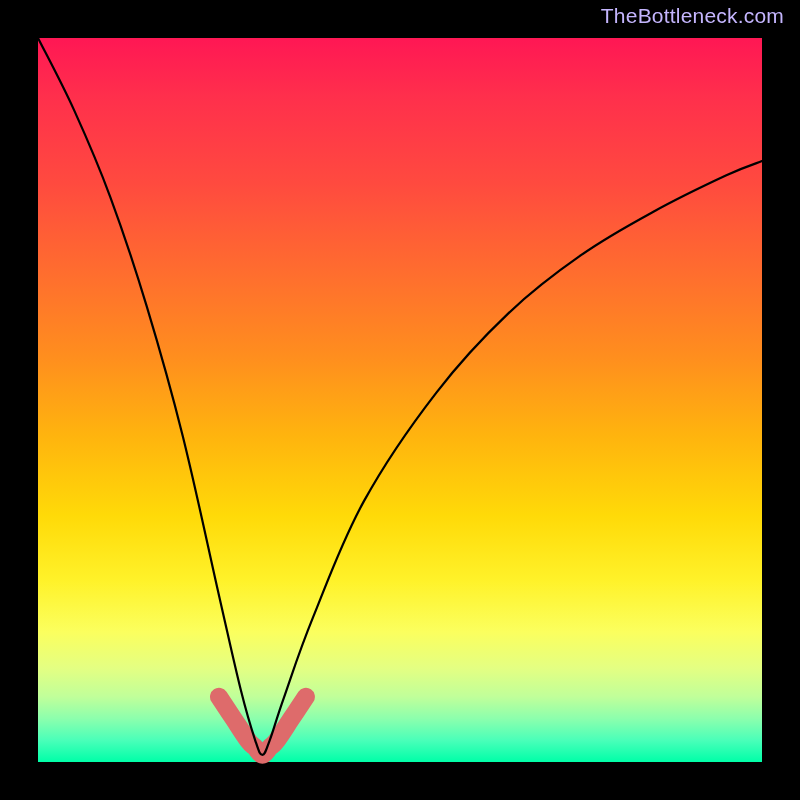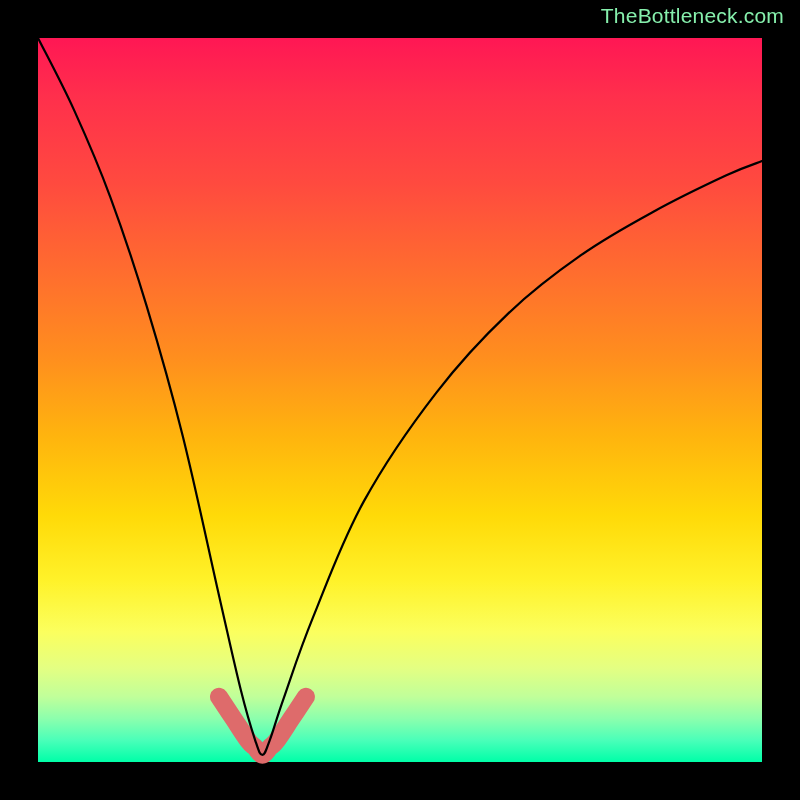--- a/index.html
+++ b/index.html
@@ -40,21 +40,21 @@
       #c0ff9a 91%,
       #8cffad 94%,
       #4affb9 97%,
       #00ffa8 100%
     );
   }
   .watermark {
     position: absolute;
     top: 4px;
     right: 16px;
-    color: #86efac;
+    color: #c4b5fd;
     font-size: 21px;
     font-weight: 500;
     letter-spacing: 0.2px;
     user-select: none;
     text-align: center;
   }
   svg.curve-layer {
     position: absolute;
     left: 0;
     top: 0;

